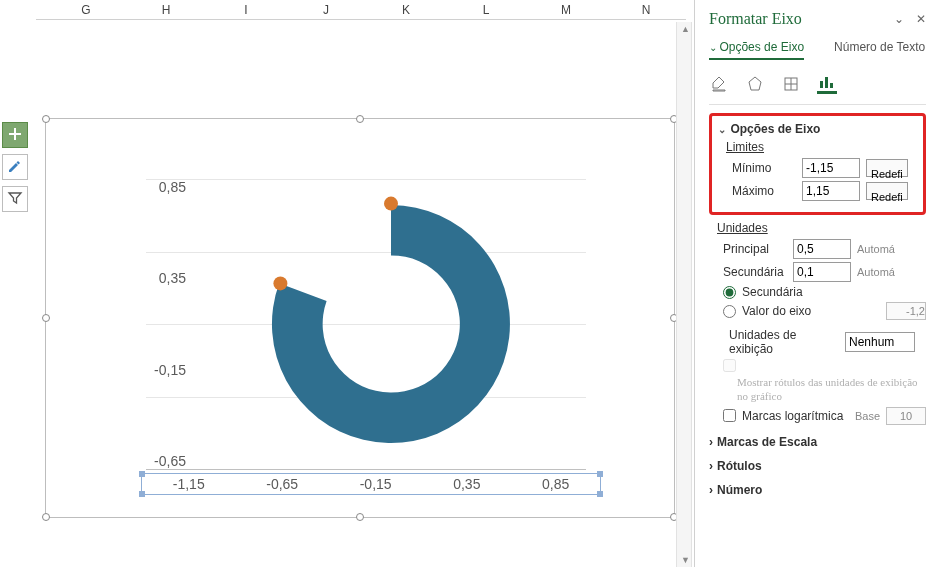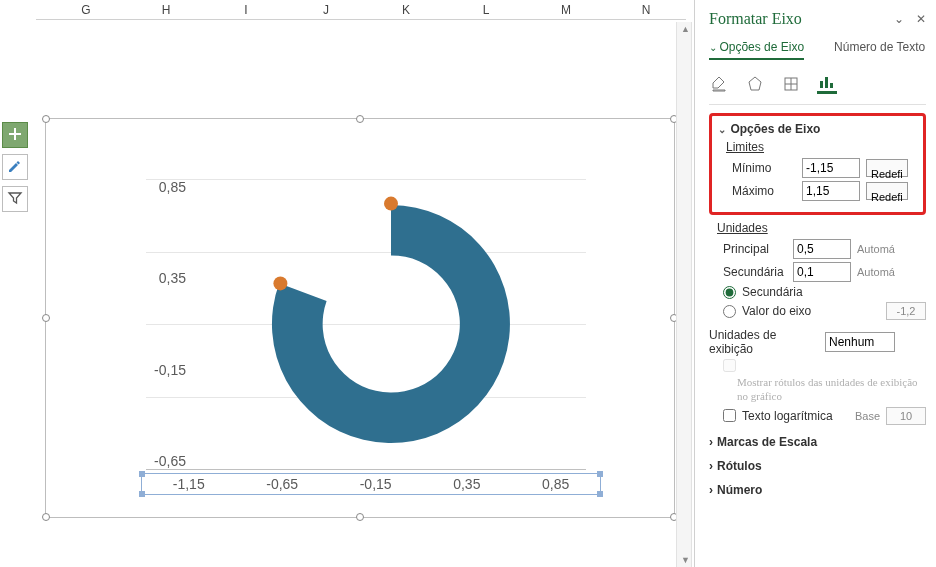--- a/index.html
+++ b/index.html
@@ -400,35 +400,35 @@
     <span class="muted">Automá</span>
   </div>
 
   <div class="radio-row">
     <input type="radio" name="vc" checked="" style="">
     <span>Secundária</span>
   </div>
   <div class="radio-row">
     <input type="radio" name="vc" style="">
     <span>Valor do eixo</span>
-    <input type="text" disabled="" class="dim-input" style="margin-left: auto;" value="-1,2">
-  </div>
-
-  <div class="field-row section-gap" style="margin-left:0;">
+    <input type="text" disabled="" class="dim-input" style="margin-left: auto; text-align: right;" value="-1,2">
+  </div>
+
+  <div class="field-row section-gap" style="margin-left:20px;">
     <label style="width:110px;">Unidades de exibição</label>
     <input type="text" style="width: 70px;" value="Nenhum">
   </div>
   <div class="check-row" style="opacity:.6;">
     <input type="checkbox" disabled="" style="">
   </div>
   <div class="disabled-text">Mostrar rótulos das unidades de exibição no gráfico</div>
 
   <div class="check-row">
     <input type="checkbox" style="">
-    <span>Texto logarítmica</span>
+    <span>Marcas logarítmica</span>
     <span class="muted" style="margin-left:auto;">Base</span>
     <input type="text" disabled="" class="dim-input" value="10" style="">
   </div>
 
   <div class="collapsed-sect">
     <span class="chev">›</span>
     <span>Marcas de Escala</span>
   </div>
   <div class="collapsed-sect">
     <span class="chev">›</span>

